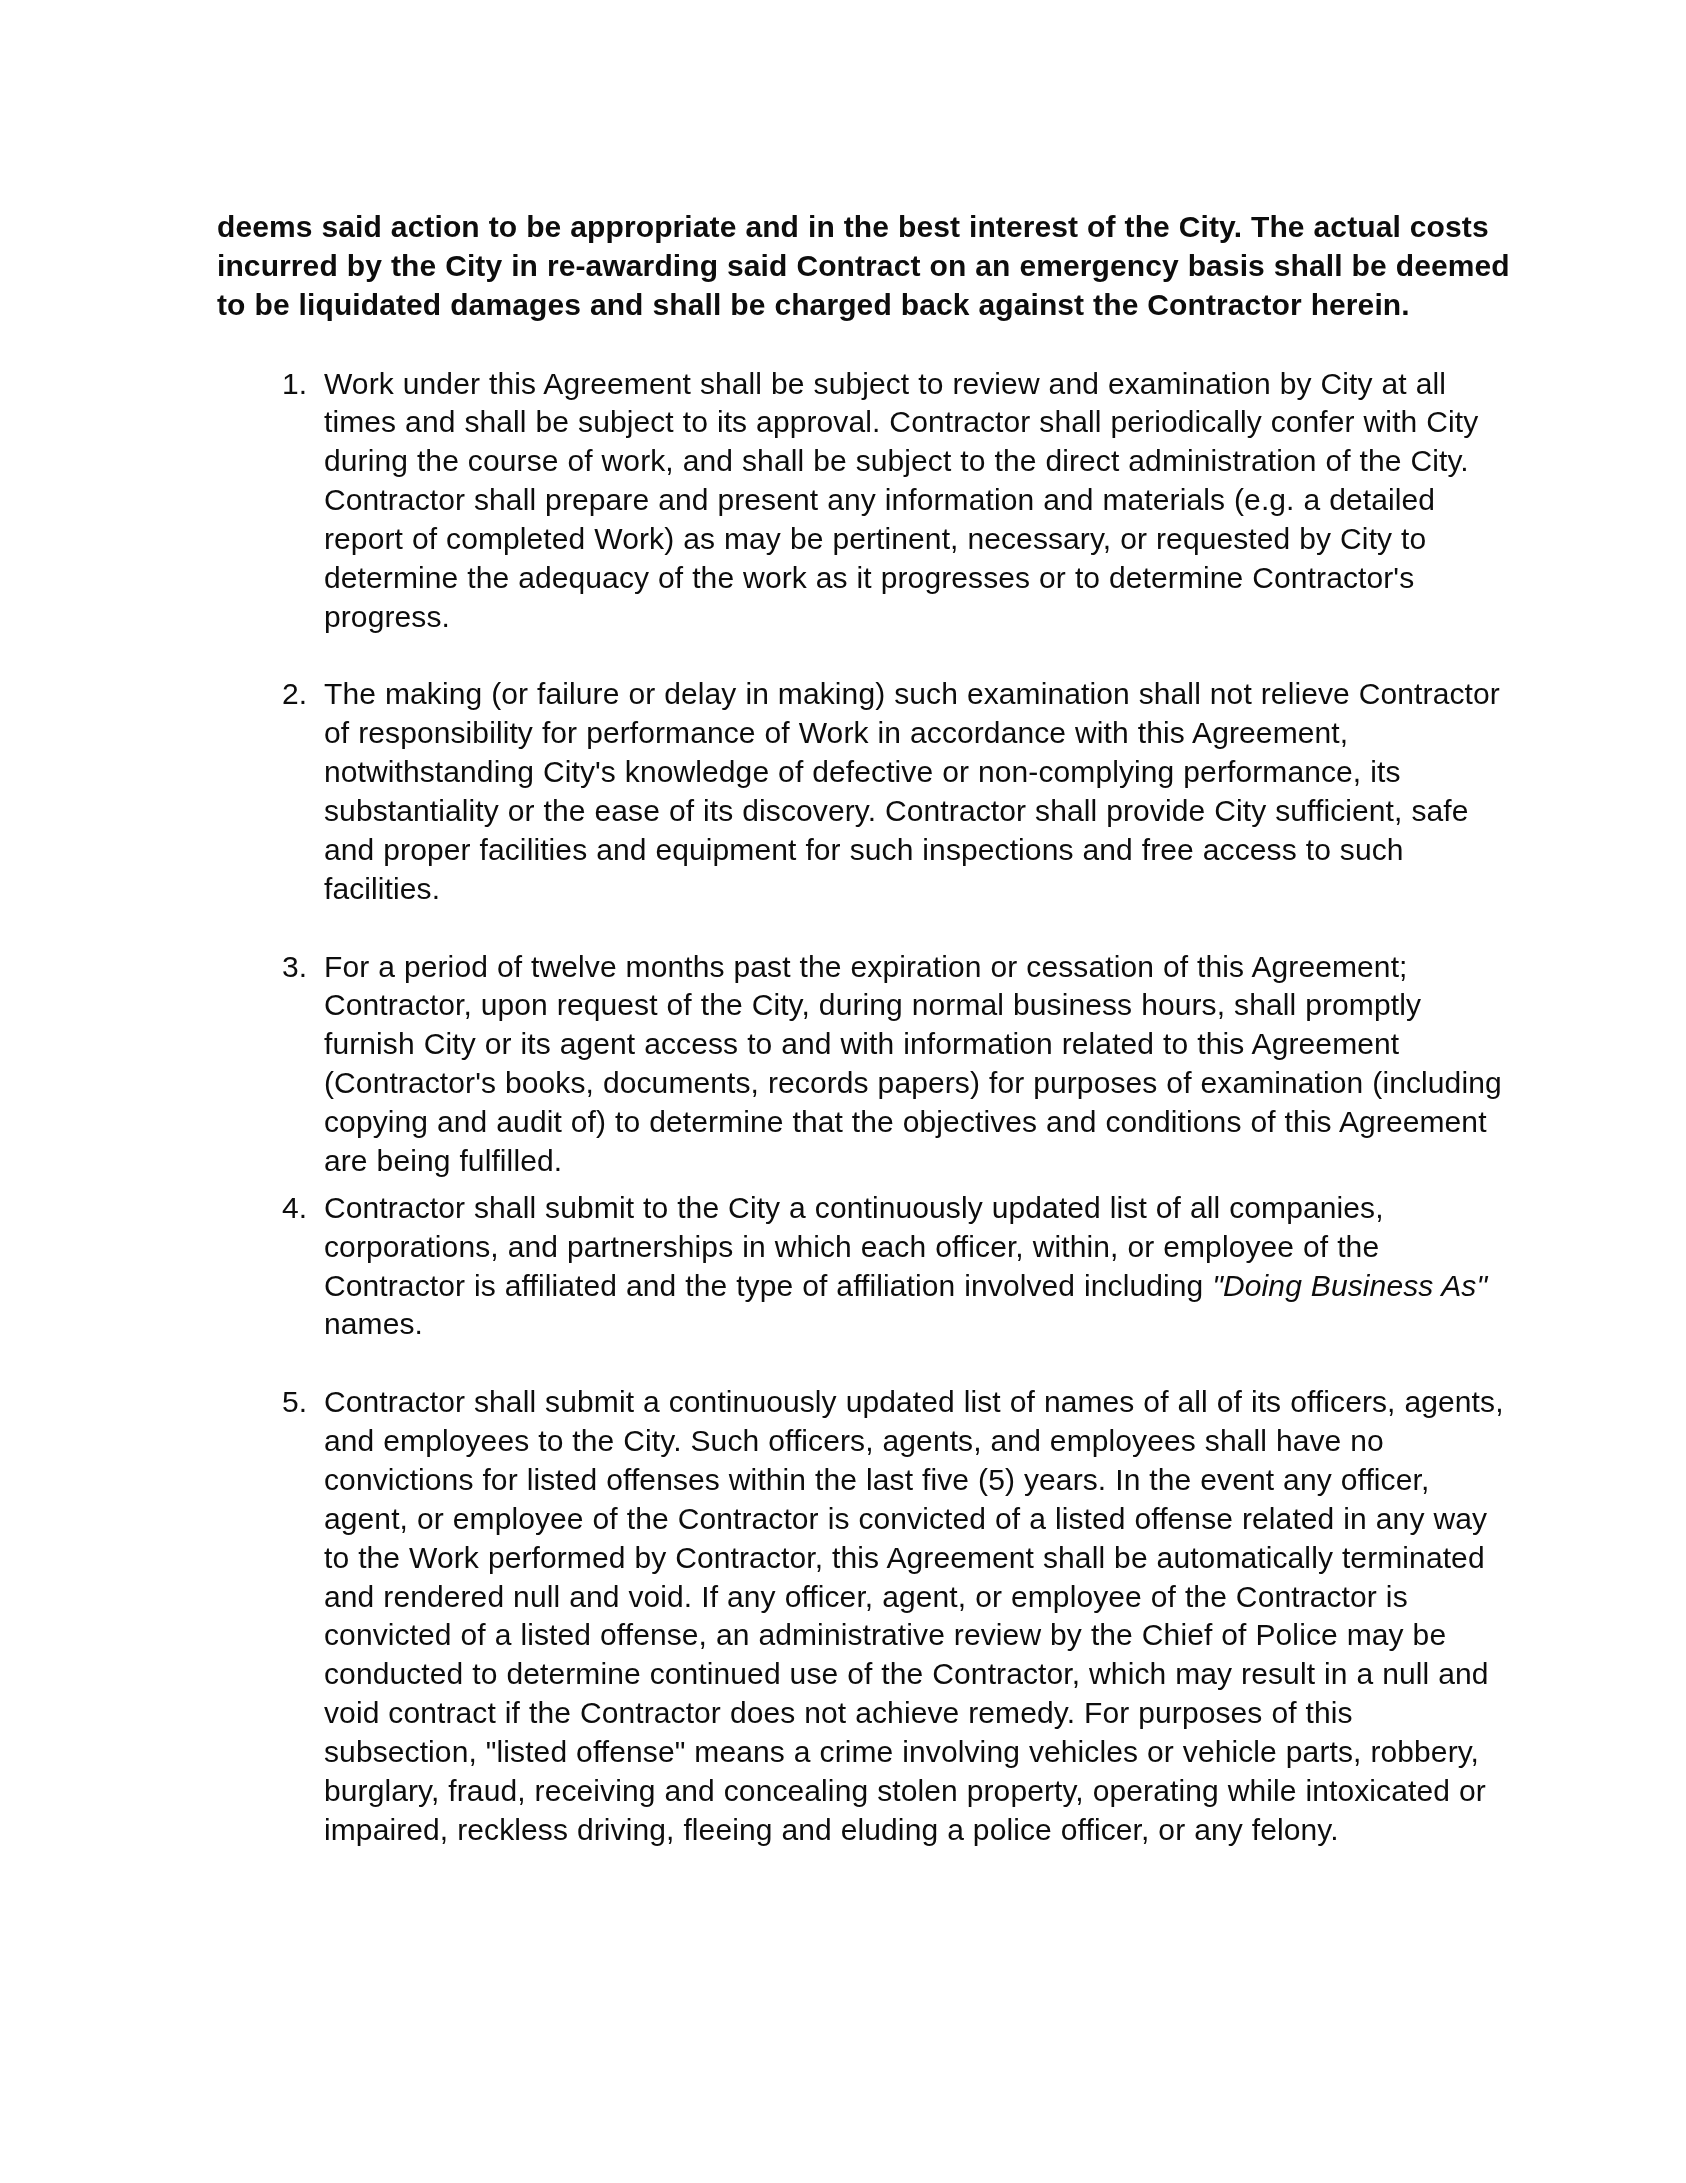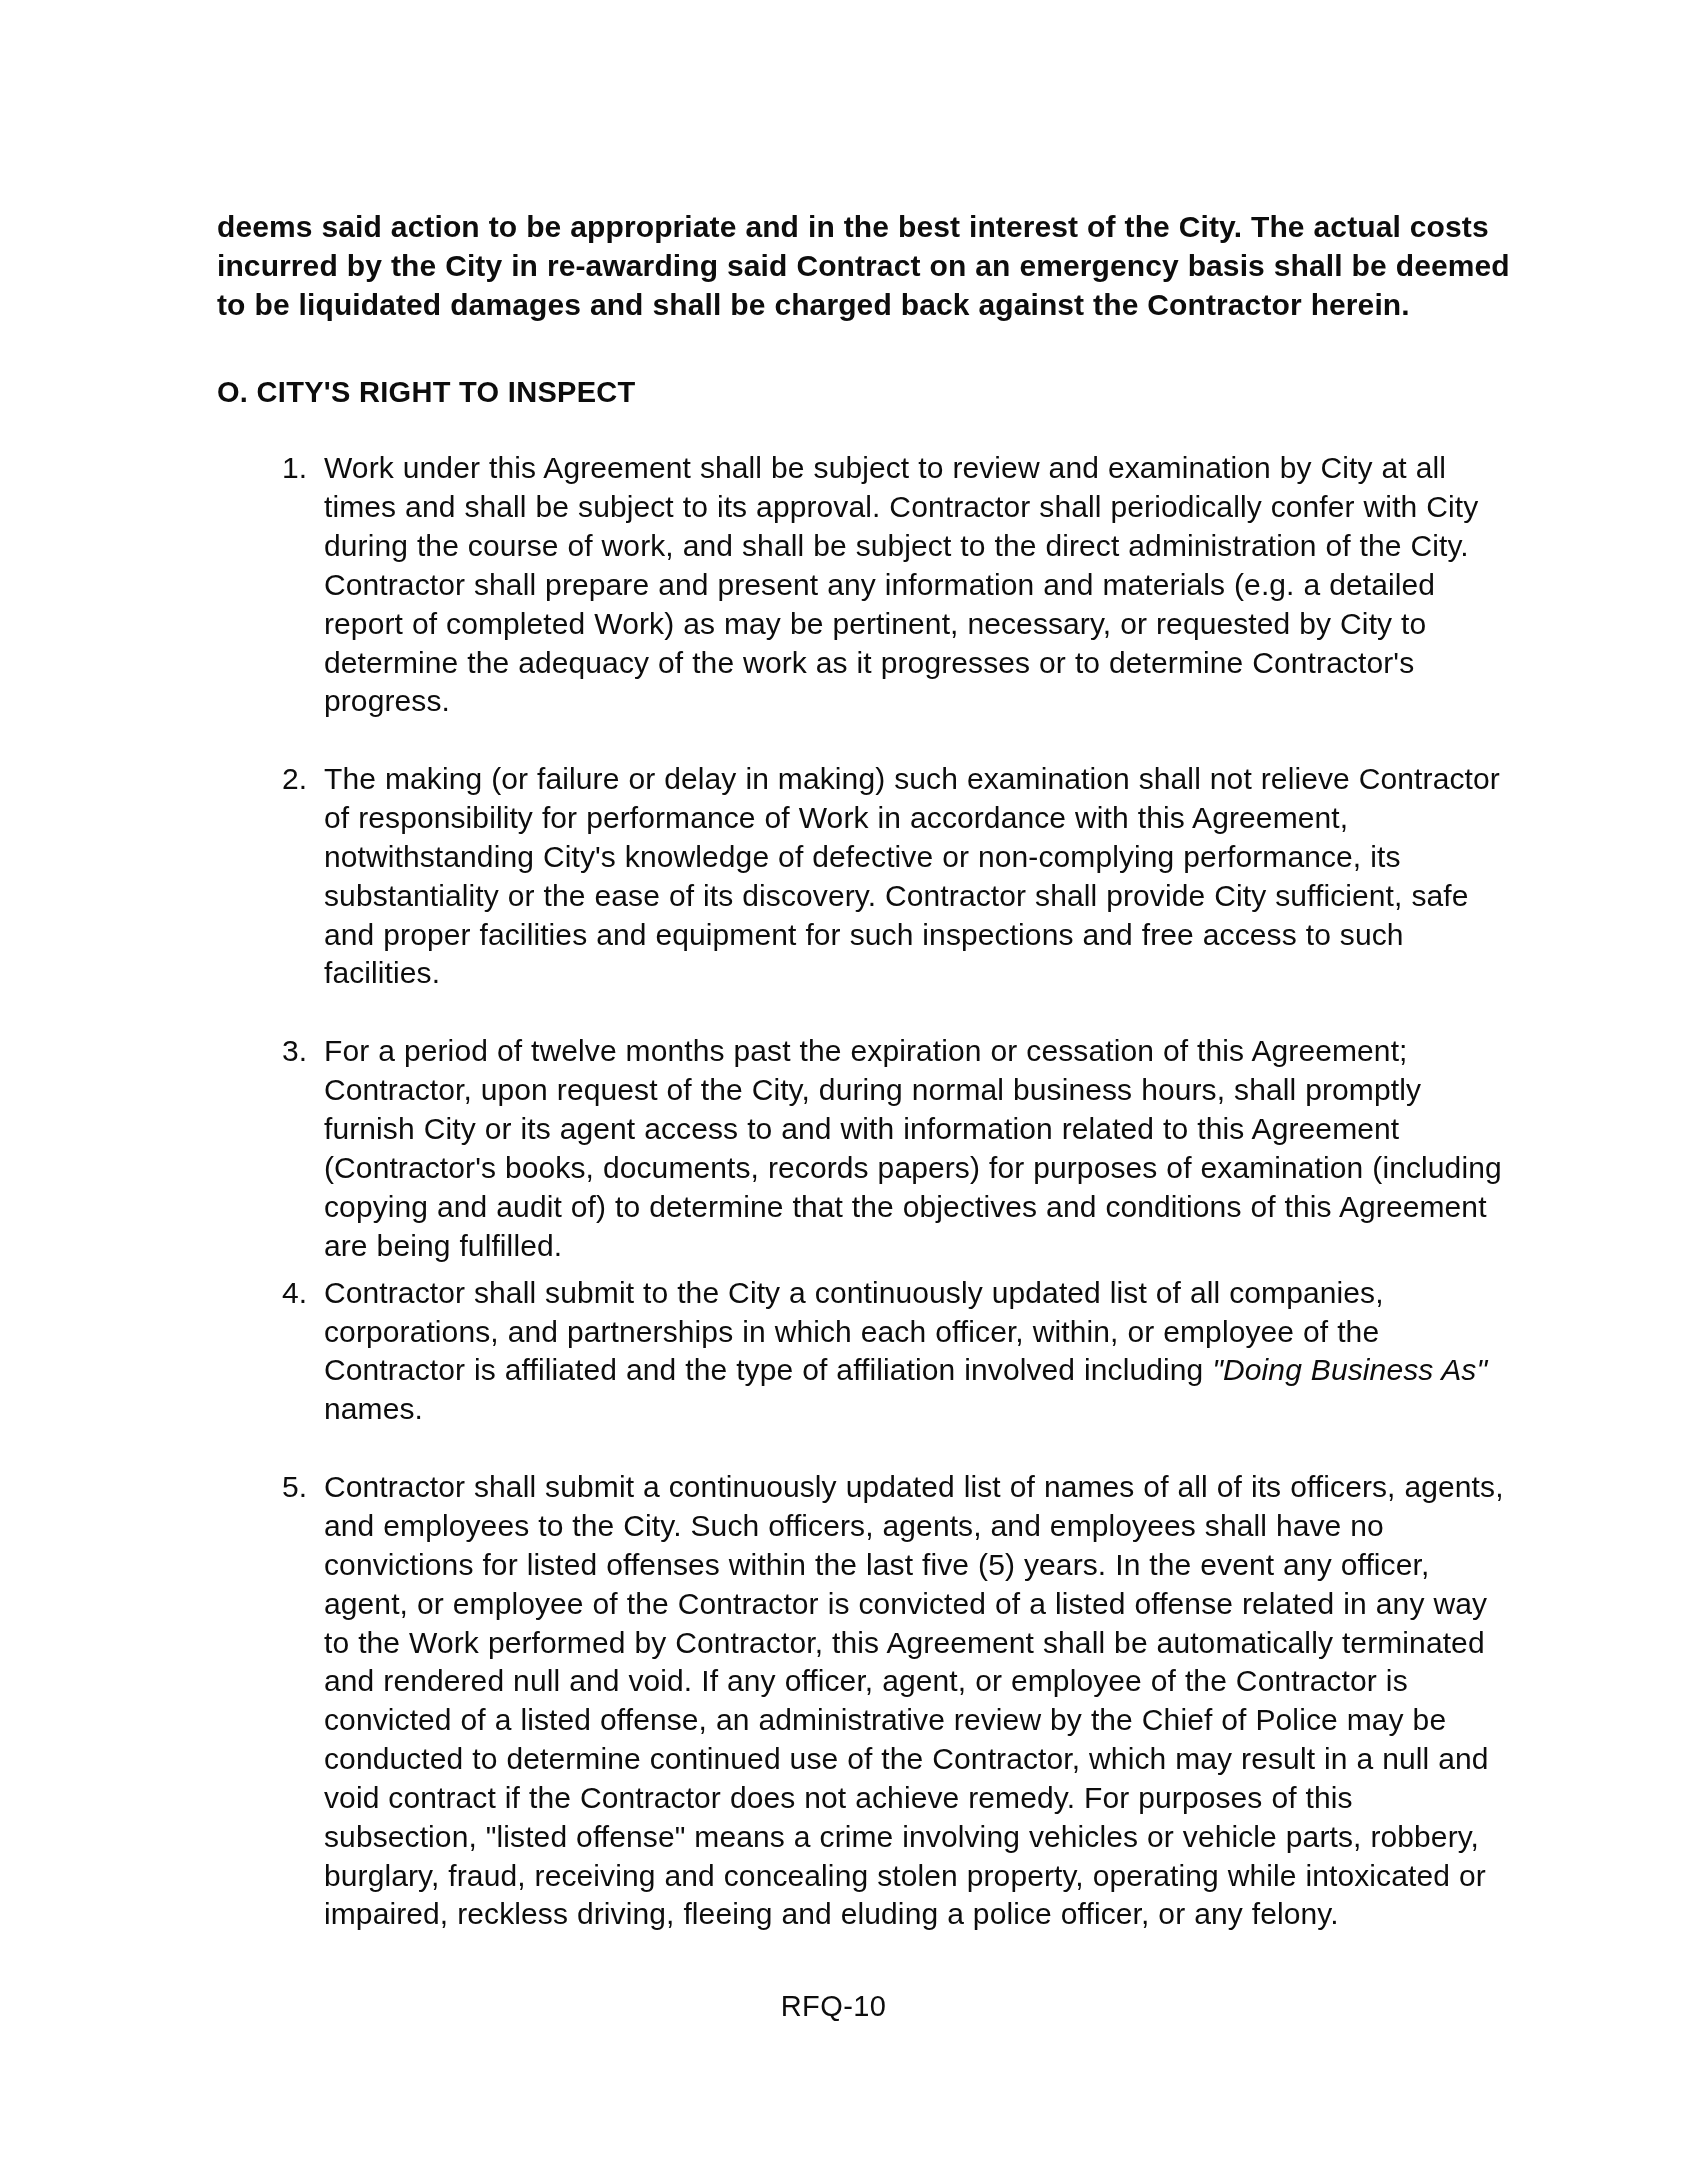--- a/index.html
+++ b/index.html
@@ -113,21 +113,20 @@
 </style>
 </head>
 <body>
 
 <div class="page">
 
   <div class="content">
 
     <p class="para lead-para">deems said action to be appropriate and in the best interest of the City.  The actual costs incurred by the City in re-awarding said Contract on an emergency basis shall be deemed to be liquidated damages and shall be charged back against the Contractor herein.</p>
 
-    <h2 class="section-heading">O. CITY'S RIGHT TO INSPECT</h2>
 
     <ol class="numbered-list">
 
       <li class="list-item">
         <span class="item-number">1.</span>
         <span class="item-text">Work under this Agreement shall be subject to review and examination by City at all times and shall be subject to its approval. Contractor shall periodically confer with City during the course of work, and shall be subject to the direct administration of the City. Contractor shall prepare and present any information and materials (e.g. a detailed report of completed Work) as may be pertinent, necessary, or requested by City to determine the adequacy of the work as it progresses or to determine Contractor's progress.</span>
       </li>
 
       <li class="list-item">
         <span class="item-number">2.</span>
@@ -146,18 +145,15 @@
 
       <li class="list-item">
         <span class="item-number">5.</span>
         <span class="item-text">Contractor shall submit a continuously updated list of names of all of its officers, agents, and employees to the City. Such officers, agents, and employees shall have no convictions for listed offenses within the last five (5) years. In the event any officer, agent, or employee of the Contractor is convicted of a listed offense related in any way to the Work performed by Contractor, this Agreement shall be automatically terminated and rendered null and void. If any officer, agent, or employee of the Contractor is convicted of a listed offense, an administrative review by the Chief of Police may be conducted to determine continued use of the Contractor, which may result in a null and void contract if the Contractor does not achieve remedy. For purposes of this subsection, "listed offense" means a crime involving vehicles or vehicle parts, robbery, burglary, fraud, receiving and concealing stolen property, operating while intoxicated or impaired, reckless driving, fleeing and eluding a police officer, or any felony.</span>
       </li>
 
     </ol>
 
   </div>
 
-  <div class="footer">
-    <span class="footer-inner">RFQ-10</span>
-  </div>
 
 </div>
 
 
 </body></html>

